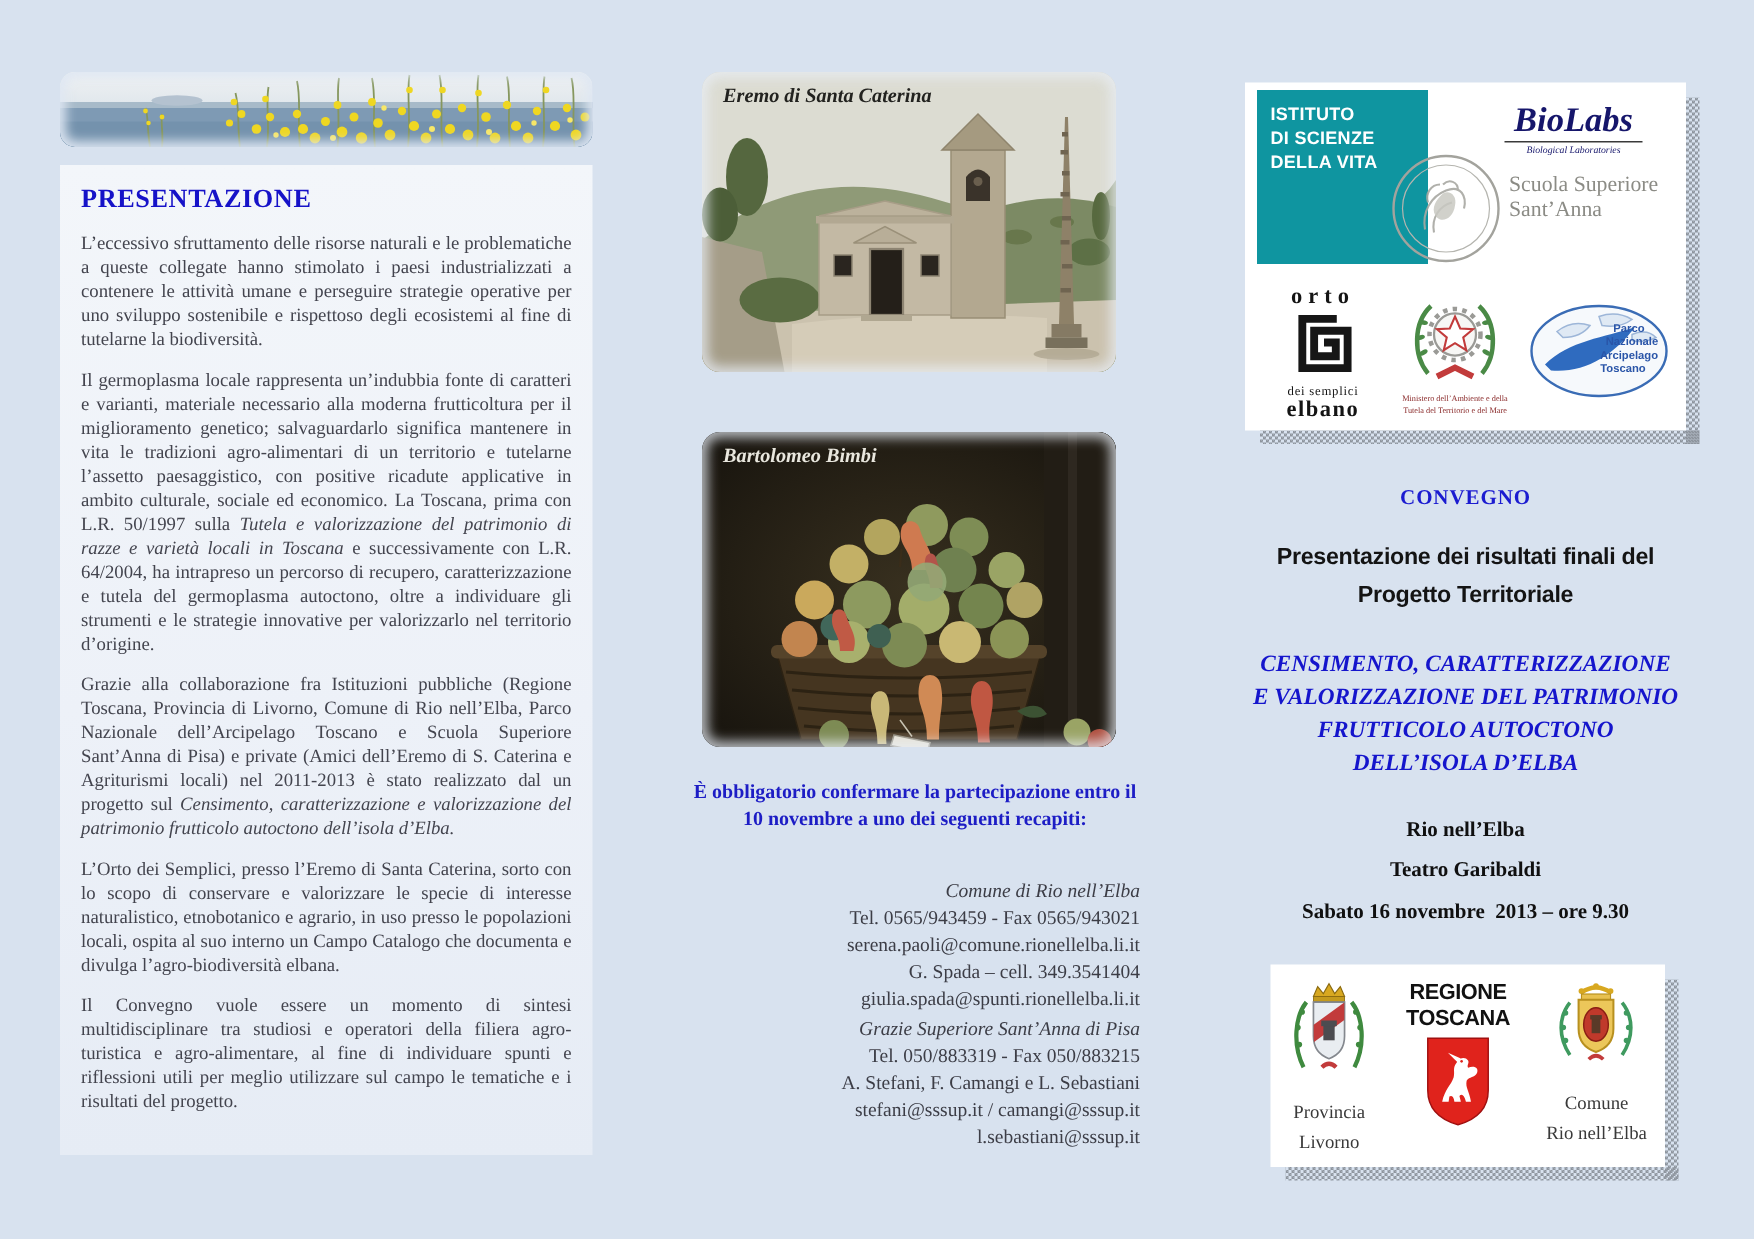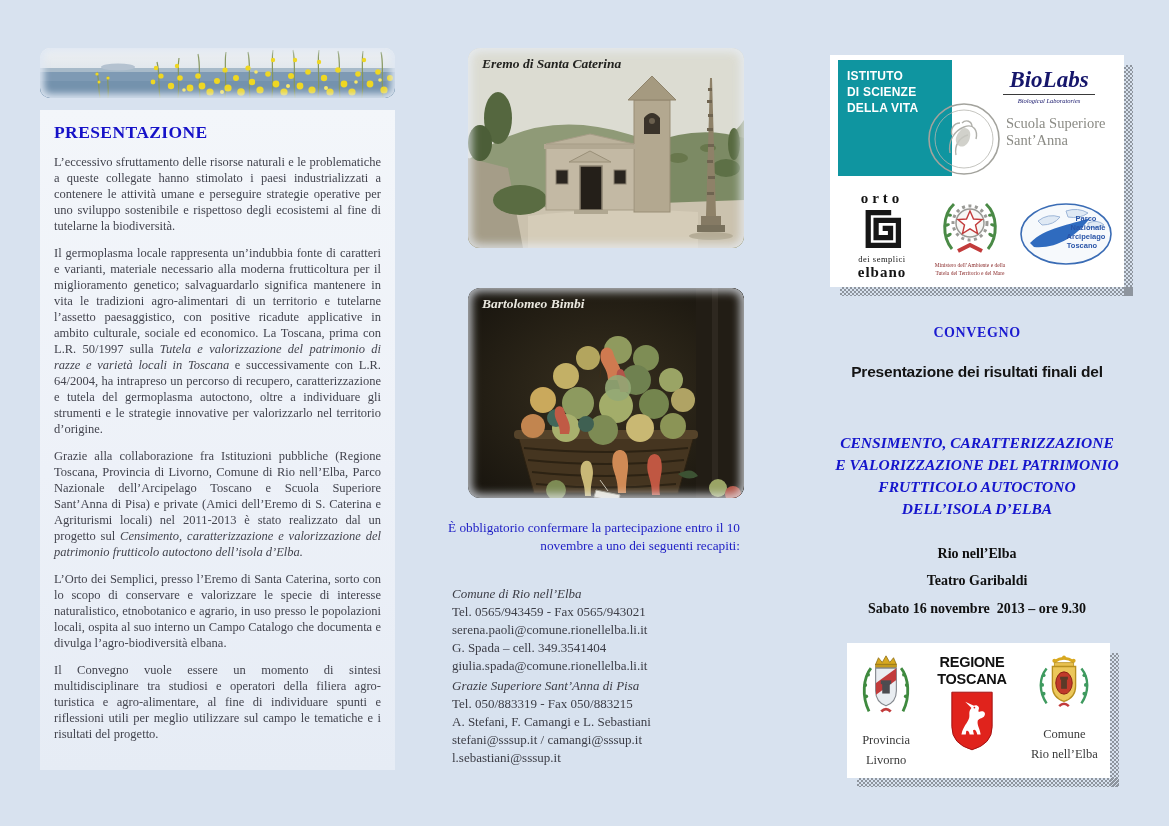--- a/index.html
+++ b/index.html
@@ -25,23 +25,23 @@
   .para span.it{font-style:italic;}
 
   
   .photo{border-radius:12px;overflow:hidden;font-weight:bold;}
   .photo:after{content:"";position:absolute;inset:0;border-radius:12px;
     box-shadow:inset 0 0 8px 4px rgba(232,238,246,.75);}
   #photo1{left:468px;top:48px;width:276px;height:200px;}
   #photo2{left:468px;top:288px;width:276px;height:210px;}
   .photo-caption{position:absolute;left:14px;top:8px;font-style:italic;font-size:13.5px;color:#22221f;}
   #photo2 .photo-caption{color:#e9e7de;}
-  #mid-notice{left:432px;top:519px;width:308px;text-align:right;
-    font-size:13.3px;font-weight:normal;color:#1d1dc5;line-height:1.32;}
-  .contact{width:308px;left:452px;text-align:left;color:#3c3d46;font-size:13px;line-height:1.38;}
+  #mid-notice{left:456px;top:519px;width:308px;text-align:center;
+    font-size:13.3px;font-weight:bold;color:#1d1dc5;line-height:1.32;}
+  .contact{width:308px;left:452px;text-align:right;color:#3c3d46;font-size:13px;line-height:1.38;}
   #contact1{top:585px;}
   #contact2{top:677px;}
   .contact .cname{font-style:italic;}
   .contact div{white-space:nowrap;}
 
   
   .white-box{background:#ffffff;}
   .checker{
     background-image:
       linear-gradient(45deg,#8e959e 25%,transparent 25%,transparent 75%,#8e959e 75%),
@@ -299,21 +299,21 @@
   <div class="photo-caption">Bartolomeo Bimbi</div>
 </div>
 
 <div class="abs" id="mid-notice">È obbligatorio confermare la partecipazione entro il 10 novembre a uno dei seguenti recapiti:</div>
 
 <div class="abs contact" id="contact1">
   <div class="cname">Comune di Rio nell’Elba</div>
   <div>Tel. 0565/943459 - Fax 0565/943021</div>
   <div>serena.paoli@comune.rionellelba.li.it</div>
   <div>G. Spada – cell. 349.3541404</div>
-  <div>giulia.spada@comune.rionellelba.li.it</div>
+  <div>giulia.spada@spunti.rionellelba.li.it</div>
 </div>
 
 <div class="abs contact" id="contact2">
   <div class="cname">Grazie Superiore Sant’Anna di Pisa</div>
   <div>Tel. 050/883319 - Fax 050/883215</div>
   <div>A. Stefani, F. Camangi e L. Sebastiani</div>
   <div>stefani@sssup.it / camangi@sssup.it</div>
   <div>l.sebastiani@sssup.it</div>
 </div>
 
@@ -393,20 +393,21 @@
       <text x="68" y="38">Arcipelago</text>
       <text x="64" y="47">Toscano</text>
     </g>
   </svg>
 </div>
 
 <div class="abs" id="convegno">CONVEGNO</div>
 
 <div class="abs" id="main-title">
   <div>Presentazione dei risultati finali del</div>
+  <div>Progetto Territoriale</div>
 </div>
 
 <div class="abs" id="subject">
   <div>CENSIMENTO, CARATTERIZZAZIONE</div>
   <div>E VALORIZZAZIONE DEL PATRIMONIO</div>
   <div>FRUTTICOLO AUTOCTONO</div>
   <div>DELL’ISOLA D’ELBA</div>
 </div>
 
 <div class="abs" id="venue">

